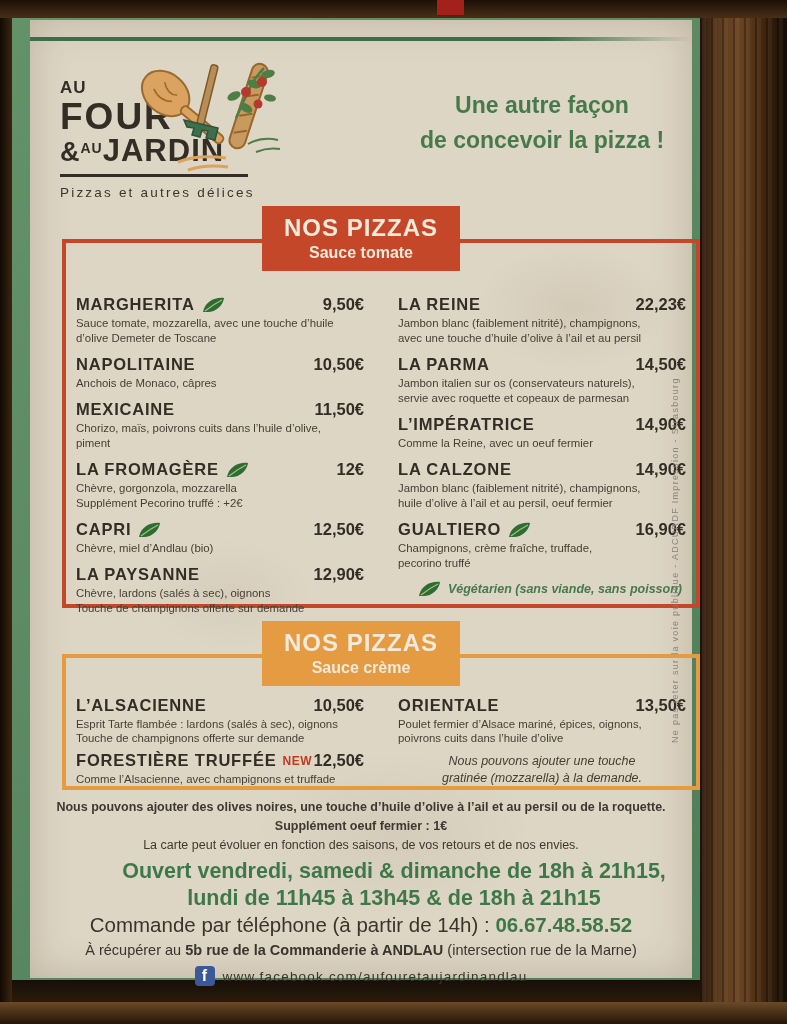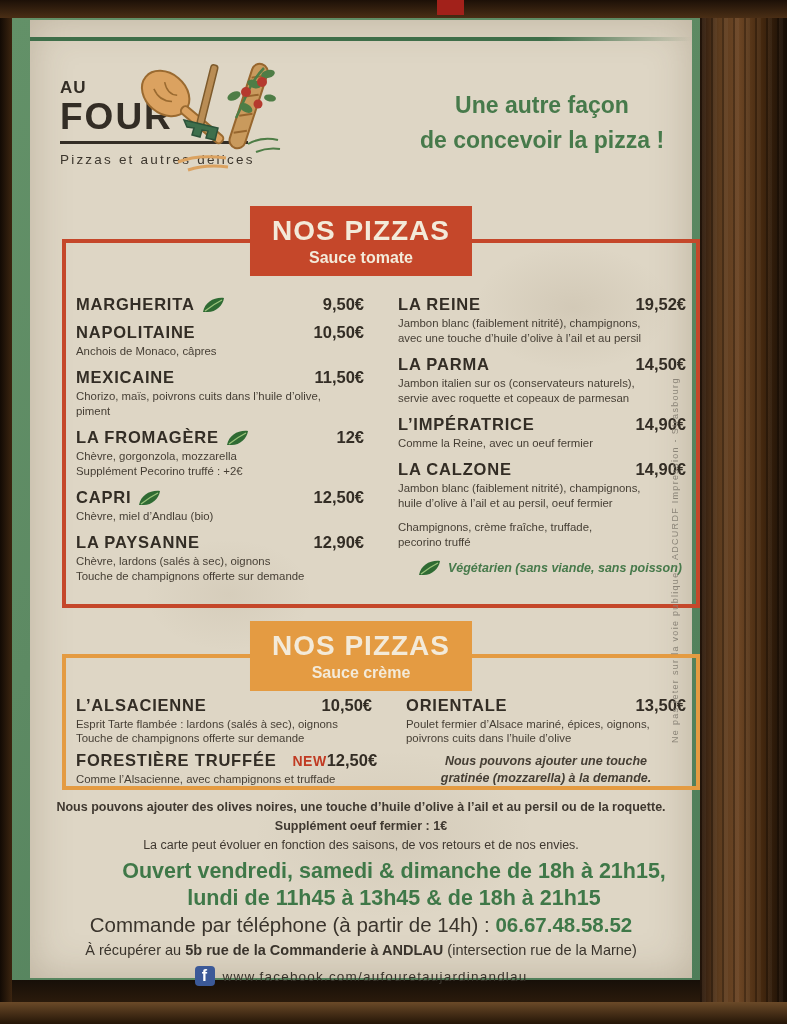--- a/index.html
+++ b/index.html
@@ -58,48 +58,48 @@
     position:absolute;left:352px;top:68px;width:320px;text-align:center;
     color:#477a4b;font-weight:bold;font-size:23px;line-height:1.5;
   }
   
   .sec-box{position:absolute;left:32px;width:638px;box-sizing:border-box;}
   .sec-badge{
     position:absolute;left:50%;transform:translateX(-50%);
     color:#f3ead9;text-align:center;font-weight:bold;z-index:3;
     padding:7px 22px 8px 22px;line-height:1.25;
   }
-  .sec-badge .t1{font-size:28px;letter-spacing:1px;display:block;}
+  .sec-badge .t1{font-size:24px;letter-spacing:1px;display:block;}
   .sec-badge .t2{font-size:16px;display:block;}
   .tomate-box{top:219px;height:369px;border:4px solid #c5472a;}
   .tomate-badge{top:186px;background:#c5472a;}
   .creme-box{top:634px;height:136px;border:4px solid #e49b42;}
   .creme-badge{top:601px;background:#e49b42;}
   .cols{display:flex;gap:34px;padding:0 10px;}
   .tomate-box .cols{padding-top:52px;}
   .creme-box .cols{padding-top:38px;}
   .col{width:296px;}
   
   .item{margin-bottom:9px;}
   .creme-box .item{margin-bottom:6px;}
   .item-head{display:flex;align-items:center;}
   .item-name{font-size:16.5px;font-weight:bold;letter-spacing:.8px;color:#332d25;white-space:nowrap;}
   .item-price{margin-left:auto;font-size:16.5px;font-weight:bold;color:#332d25;white-space:nowrap;}
   .item-desc{font-size:11.4px;line-height:15px;color:#453e34;white-space:pre-line;margin-top:2px;}
   .creme-box .item-desc{line-height:14px;}
   .leaf{display:inline-block;width:26px;height:18px;margin-left:5px;flex:0 0 auto;}
   .leaf svg{width:26px;height:18px;display:block;}
-  .new-tag{font-size:14px;font-weight:bold;color:#c03a22;vertical-align:7px;margin-left:16px;letter-spacing:.5px;}
+  .new-tag{font-size:12px;font-weight:bold;color:#c03a22;vertical-align:7px;margin-left:6px;letter-spacing:.5px;}
   .veg-legend{
     display:flex;justify-content:flex-end;align-items:center;gap:6px;
     margin-top:4px;padding-right:4px;
     color:#477a4b;font-size:12.5px;font-style:italic;font-weight:bold;
   }
   .creme-note{
-    text-align:center;font-size:12.5px;font-style:italic;font-weight:bold;
+    text-align:center;font-size:12.5px;font-style:italic;font-weight:normal;
     color:#453e34;line-height:17px;white-space:pre-line;margin-top:8px;
   }
   
   .notes{position:absolute;left:0;top:778px;width:100%;text-align:center;color:#3f3830;}
   .note-line{font-size:12.5px;line-height:19px;}
   .italic{font-weight:bold;}
   .hours{
     position:absolute;left:0;top:838px;width:100%;text-align:center;
     color:#3f7848;font-weight:bold;font-size:21.5px;line-height:1.25;
   }
@@ -164,20 +164,23 @@
           <circle cx="144" cy="24" r="5" fill="#b5392e"></circle>
           <circle cx="140" cy="46" r="4.5" fill="#b5392e"></circle>
           <path d="M130 86 q14 -8 30 -4 M138 94 q12 -5 24 -3" stroke="#4e7d46" stroke-width="2" fill="none"></path>
         </g>
 
         <path d="M60 104 q20 -8 48 -4 M70 112 q18 -6 40 -3" stroke="#dba260" stroke-width="3" fill="none"></path>
       </svg>
     </div>
     <div class="logo-au">AU</div>
     <div class="logo-four">FOUR</div>
+    <div class="logo-row3">
+      <span class="amp">&amp;</span><span class="small-au">AU</span><span>JARDIN</span>
+    </div>
     <div class="logo-rule"></div>
     <div class="logo-sub">Pizzas et autres délices</div>
   </div>
 
   <div class="tagline" style="white-space:pre-line;">Une autre façon
 de concevoir la pizza !</div>
 
   <div class="sec-badge tomate-badge">
     <span class="t1">NOS PIZZAS</span>
     <span class="t2">Sauce tomate</span>
@@ -190,20 +193,22 @@
           <div class="item-head">
             <span class="item-name">MARGHERITA</span>
             <span class="leaf">
                 <svg viewBox="0 0 24 18">
                   <path d="M2 16 C4 6 13 1 23 2 C22 10 14 17 5 16 Z" fill="#2f6b33"></path>
                   <path d="M4 15 C9 11 15 7 21 4" stroke="#9cc47c" stroke-width="1.3" fill="none"></path>
                 </svg>
               </span>
             <span class="item-price">9,50€</span>
           </div>
+          <div class="item-desc">Sauce tomate, mozzarella, avec une touche d’huile
+d’olive Demeter de Toscane</div>
         </div>
 
         <div class="item">
           <div class="item-head">
             <span class="item-name">NAPOLITAINE</span>
             <span class="item-price">10,50€</span>
           </div>
           <div class="item-desc">Anchois de Monaco, câpres</div>
         </div>
 
@@ -253,21 +258,21 @@
           <div class="item-desc">Chèvre, lardons (salés à sec), oignons
 Touche de champignons offerte sur demande</div>
         </div>
 
       </div>
       <div class="col">
 
         <div class="item">
           <div class="item-head">
             <span class="item-name">LA REINE</span>
-            <span class="item-price">19,52€</span>
+            <span class="item-price">22,23€</span>
           </div>
           <div class="item-desc">Jambon blanc (faiblement nitrité), champignons,
 avec une touche d’huile d’olive à l’ail et au persil</div>
         </div>
 
         <div class="item">
           <div class="item-head">
             <span class="item-name">LA PARMA</span>
             <span class="item-price">14,50€</span>
           </div>
@@ -286,20 +291,30 @@
         <div class="item">
           <div class="item-head">
             <span class="item-name">LA CALZONE</span>
             <span class="item-price">14,90€</span>
           </div>
           <div class="item-desc">Jambon blanc (faiblement nitrité), champignons,
 huile d’olive à l’ail et au persil, oeuf fermier</div>
         </div>
 
         <div class="item">
+          <div class="item-head">
+            <span class="item-name">GUALTIERO</span>
+            <span class="leaf">
+                <svg viewBox="0 0 24 18">
+                  <path d="M2 16 C4 6 13 1 23 2 C22 10 14 17 5 16 Z" fill="#2f6b33"></path>
+                  <path d="M4 15 C9 11 15 7 21 4" stroke="#9cc47c" stroke-width="1.3" fill="none"></path>
+                </svg>
+              </span>
+            <span class="item-price">16,90€</span>
+          </div>
           <div class="item-desc">Champignons, crème fraîche, truffade,
 pecorino truffé</div>
         </div>
 
         <div class="veg-legend">
           <span class="leaf">
               <svg viewBox="0 0 24 18">
                 <path d="M2 16 C4 6 13 1 23 2 C22 10 14 17 5 16 Z" fill="#2f6b33"></path>
                 <path d="M4 15 C9 11 15 7 21 4" stroke="#9cc47c" stroke-width="1.3" fill="none"></path>
               </svg>

